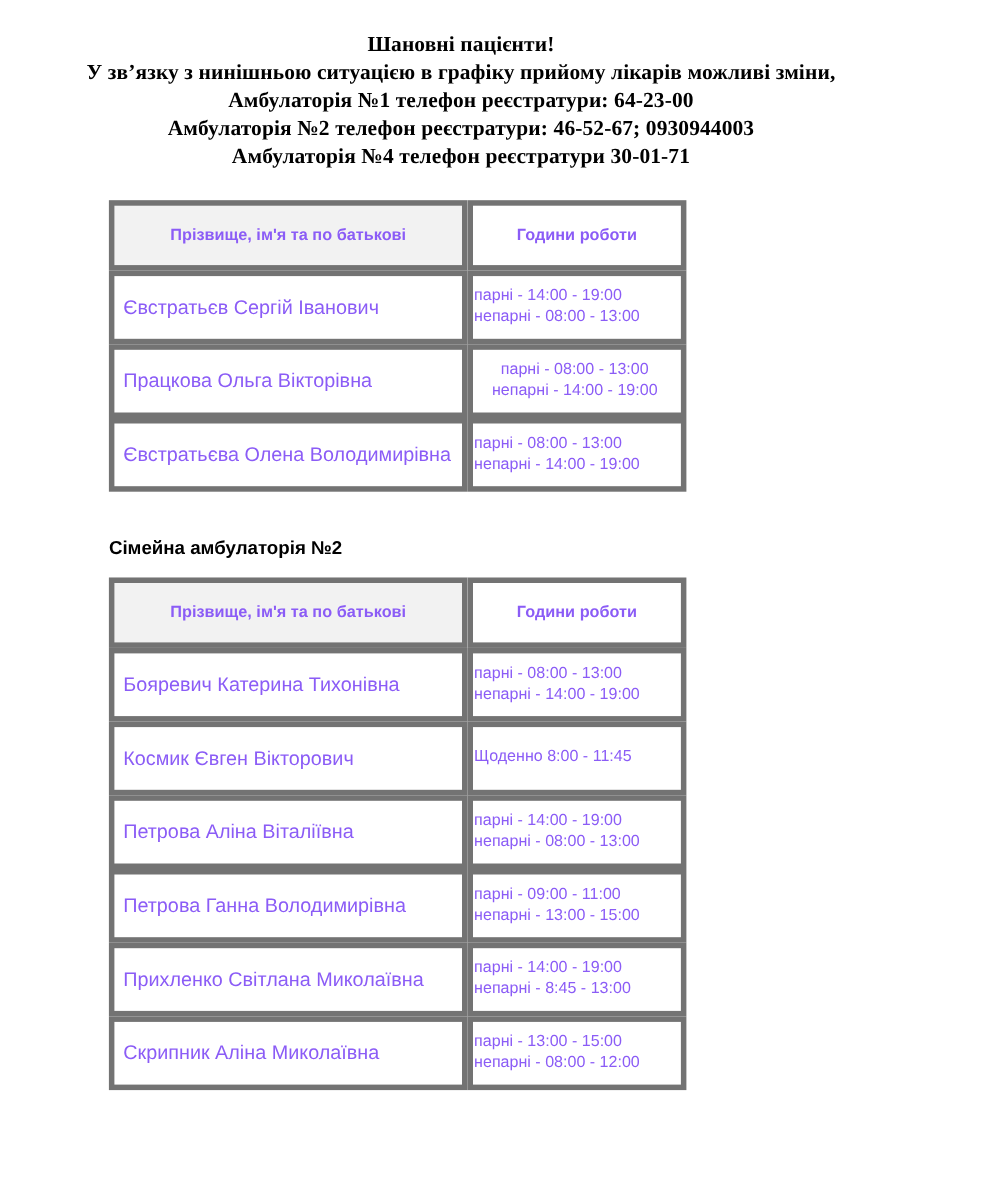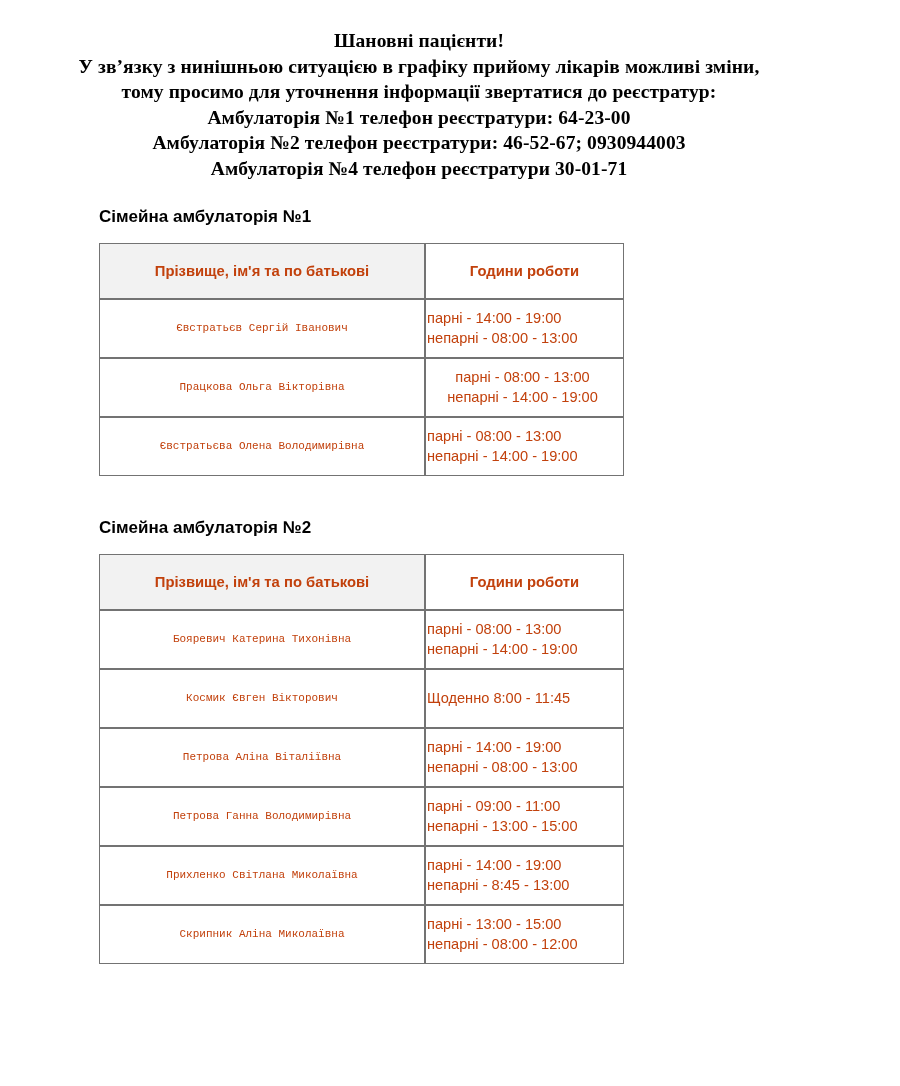--- a/index.html
+++ b/index.html
@@ -58,49 +58,48 @@
     width: 525px;
     margin-top: 16px;
     table-layout: fixed;
     background: #ffffff;
   }
   .sched-table col.c-name { width: 326px; }
   .sched-table col.c-hours { width: 199px; }
 
   .sched-table th,
   .sched-table td {
-    border: 1px solid #737373;
+    border: 5px solid #737373;
     padding: 0;
     vertical-align: middle;
     font-size: 14.5px;
-    color: #c2410c;
+    color: #8b5cf6;
   }
 
   .sched-table thead th {
     font-weight: bold;
     font-size: 14.8px;
     height: 54px;
     text-align: center;
   }
   .sched-table thead th.h-name {
     background: #f2f2f2;
   }
   .sched-table thead th.h-hours {
     background: #ffffff;
   }
 
   .sched-table tbody td {
     height: 49px;
   }
   .sched-table tbody td.name-cell {
-    text-align: center;
+    text-align: left;
     padding: 4px 8px;
-    font-size: 11px;
+    font-size: 18px;
     line-height: 19px;
-    font-family: Liberation Mono, monospace;
   }
   .sched-table tbody td.hours-cell {
     padding: 4px 6px 4px 1px;
     line-height: 19.5px;
     font-size: 14.6px;
     text-align: left;
   }
   .sched-table tbody td.hours-cell.align-center {
     text-align: center;
     padding-left: 6px;
@@ -112,28 +111,26 @@
   }
 </style>
 </head>
 <body>
 
 <div class="page">
 
   <div class="announcement">
     <div class="line">Шановні пацієнти!</div>
     <div class="line">У зв’язку з нинішньою ситуацією в графіку прийому лікарів можливі зміни,</div>
-    <div class="line">тому просимо для уточнення інформації звертатися до реєстратур:</div>
     <div class="line">Амбулаторія №1 телефон реєстратури: 64-23-00</div>
     <div class="line">Амбулаторія №2 телефон реєстратури: 46-52-67; 0930944003</div>
     <div class="line">Амбулаторія №4 телефон реєстратури 30-01-71</div>
   </div>
 
   <div class="section section-1">
-    <div class="section-title">Сімейна амбулаторія №1</div>
     <table class="sched-table">
       <colgroup>
         <col class="c-name">
         <col class="c-hours">
       </colgroup>
       <thead>
         <tr>
           <th class="h-name">Прізвище, ім'я та по батькові</th>
           <th class="h-hours">Години роботи</th>
         </tr>

